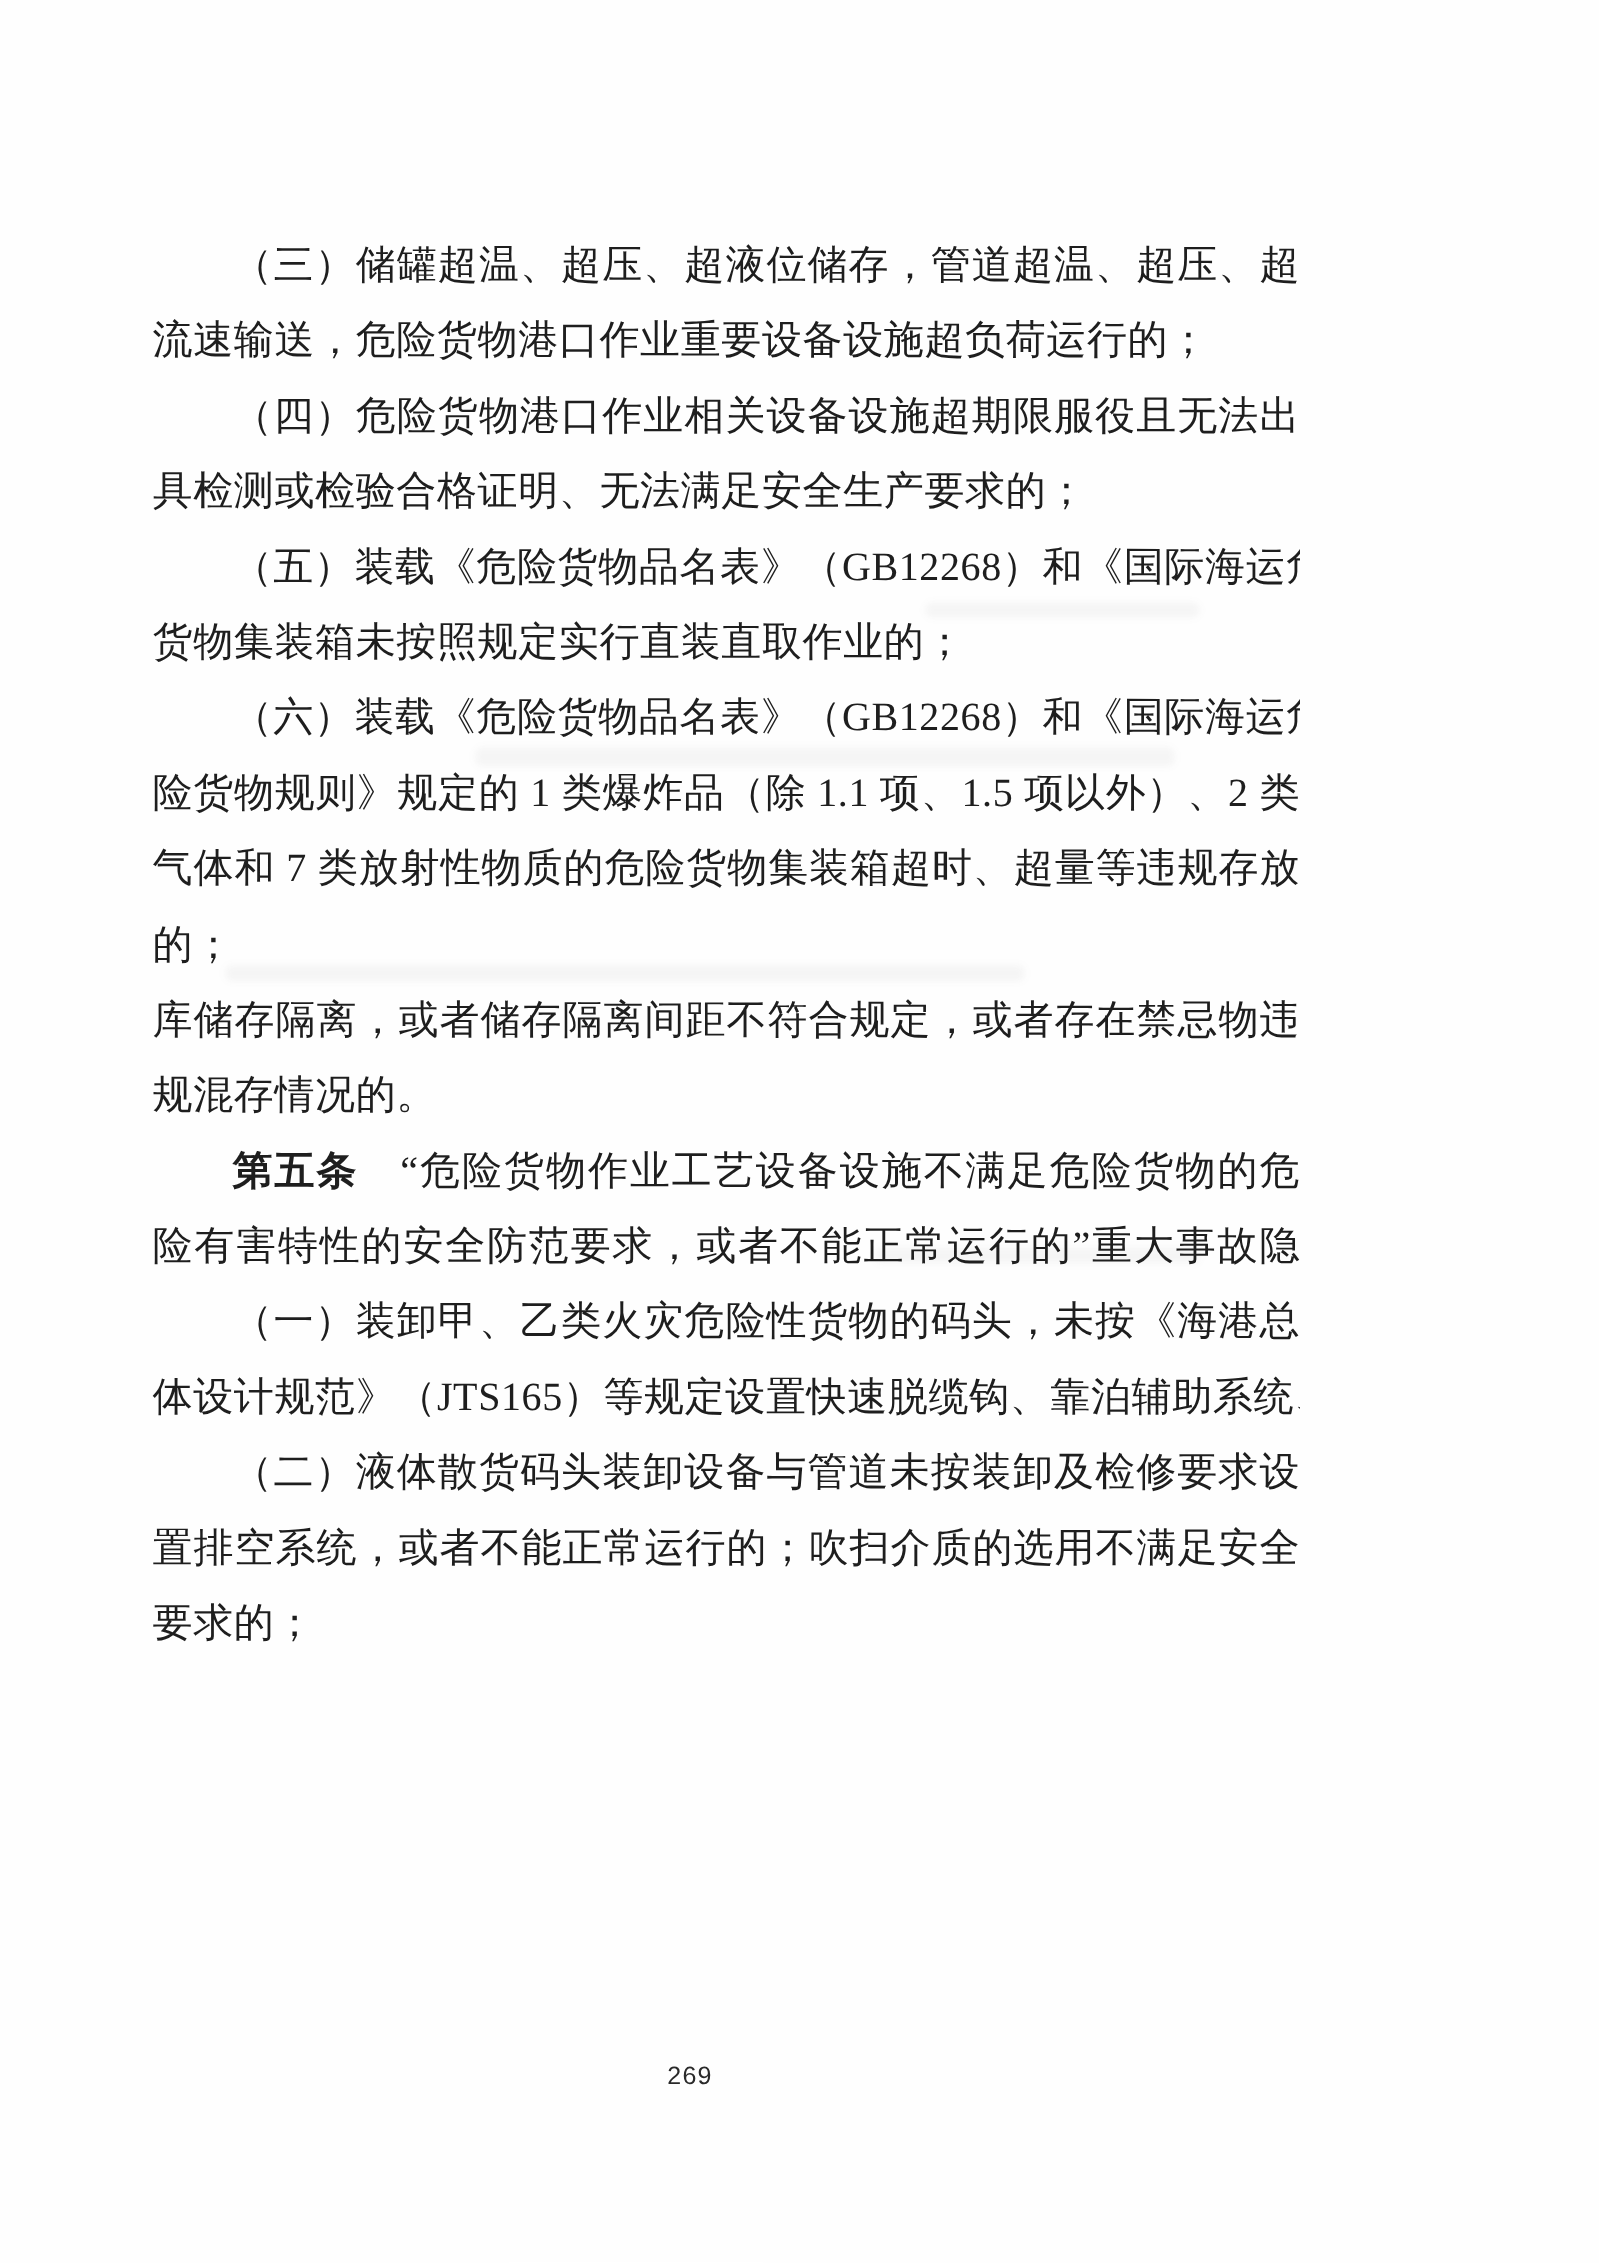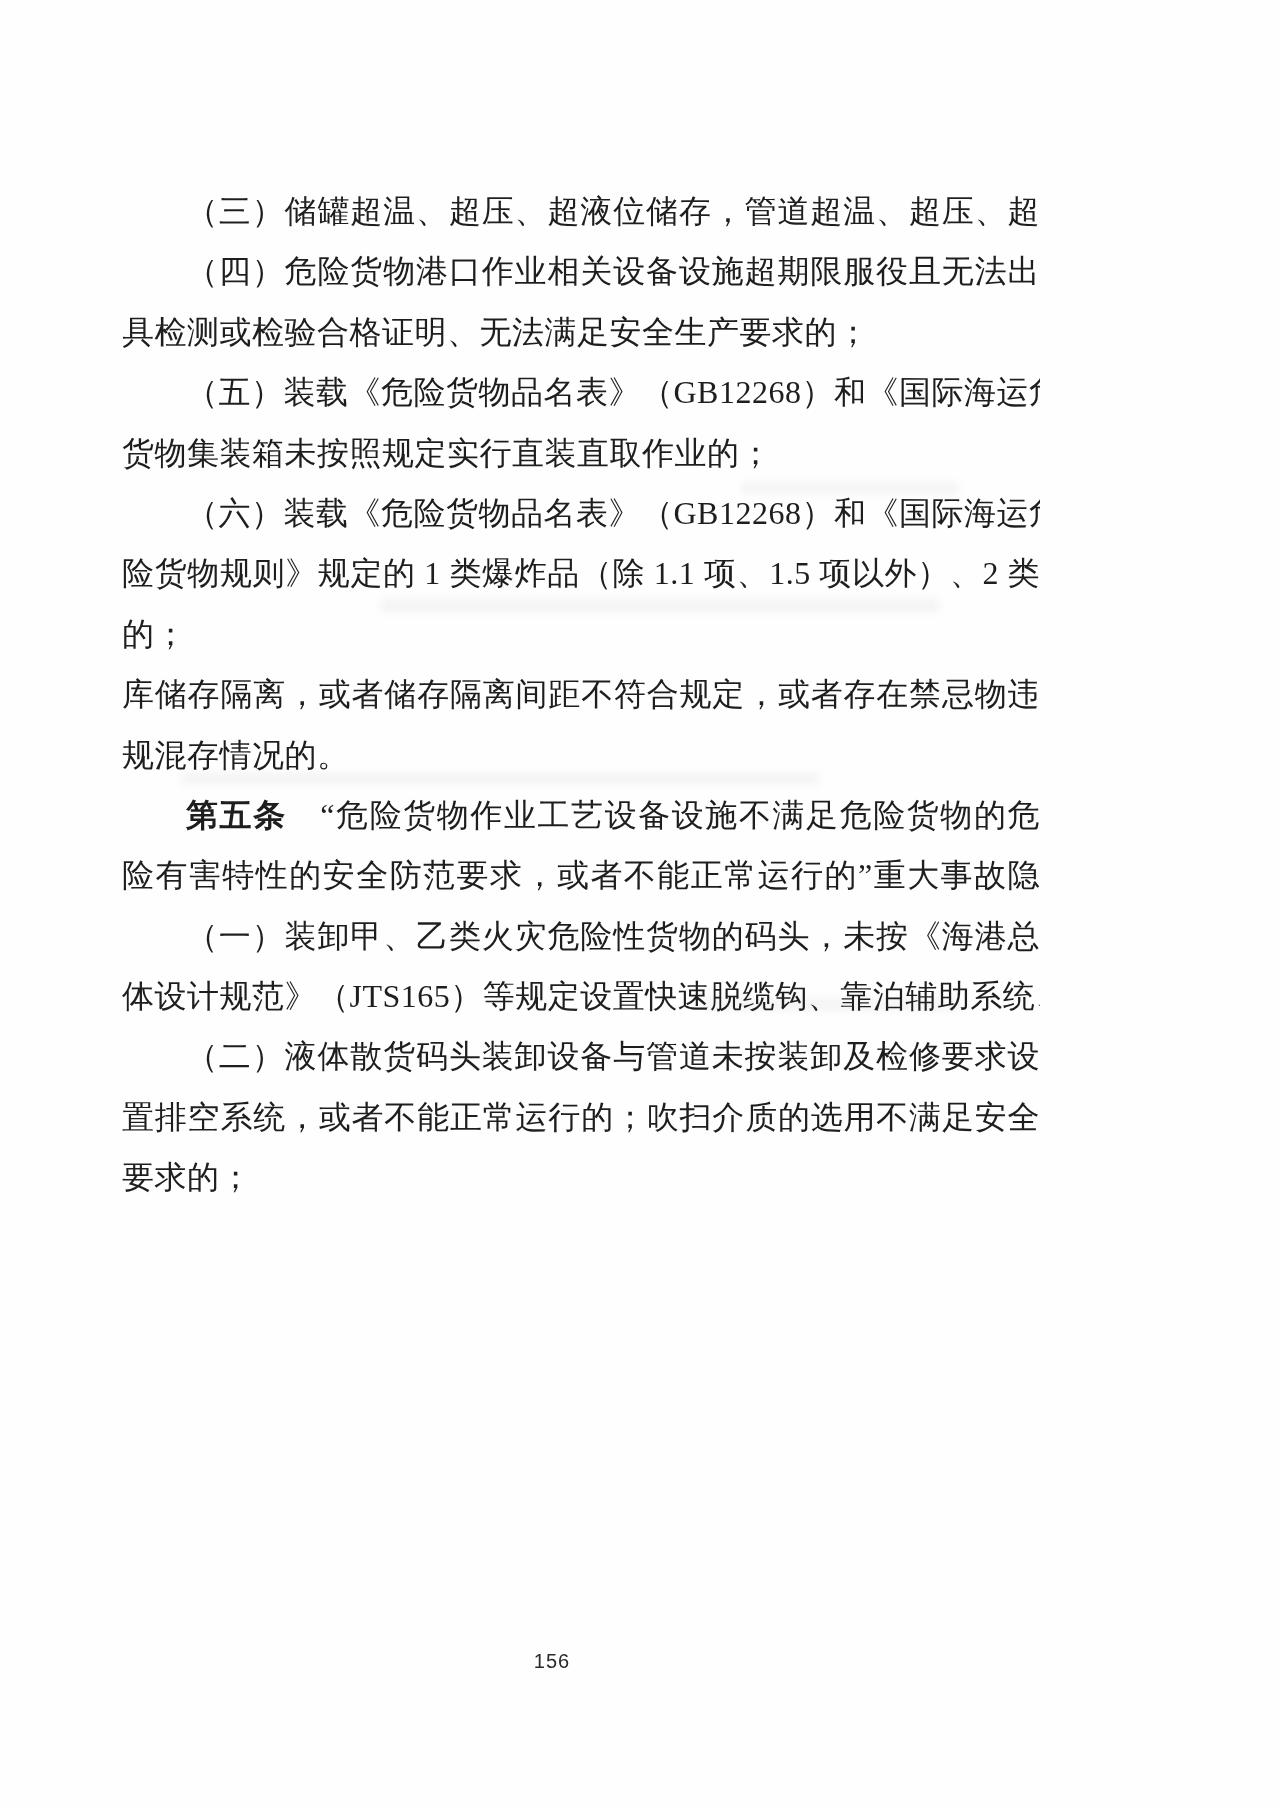--- a/index.html
+++ b/index.html
@@ -65,38 +65,40 @@
   .ghost-3 { left: 700px; top: 998px; width: 260px; height: 13px; }
   .ghost-4 { left: 740px; top: 482px; width: 220px; height: 12px; }
 </style>
 </head>
 <body>
 
 <div class="page">
 
   <div class="text-block" id="lines-container">
       <div class="text-line indent justify">（三）储罐超温、超压、超液位储存，管道超温、超压、超</div>
+      <div class="text-line">流速输送，危险货物港口作业重要设备设施超负荷运行的；</div>
       <div class="text-line indent justify">（四）危险货物港口作业相关设备设施超期限服役且无法出</div>
       <div class="text-line">具检测或检验合格证明、无法满足安全生产要求的；</div>
       <div class="text-line indent justify">（五）装载《危险货物品名表》（GB12268）和《国际海运危</div>
       <div class="text-line">货物集装箱未按照规定实行直装直取作业的；</div>
       <div class="text-line indent justify">（六）装载《危险货物品名表》（GB12268）和《国际海运危</div>
       <div class="text-line justify">险货物规则》规定的 1 类爆炸品（除 1.1 项、1.5 项以外）、2 类</div>
+      <div class="text-line justify">气体和 7 类放射性物质的危险货物集装箱超时、超量等违规存放</div>
       <div class="text-line">的；</div>
       <div class="text-line justify">库储存隔离，或者储存隔离间距不符合规定，或者存在禁忌物违</div>
       <div class="text-line">规混存情况的。</div>
       <div class="text-line indent justify"><span class="bold-term">第五条</span><span>　“危险货物作业工艺设备设施不满足危险货物的危</span></div>
       <div class="text-line justify">险有害特性的安全防范要求，或者不能正常运行的”重大事故隐</div>
       <div class="text-line indent justify">（一）装卸甲、乙类火灾危险性货物的码头，未按《海港总</div>
       <div class="text-line justify">体设计规范》（JTS165）等规定设置快速脱缆钩、靠泊辅助系统、</div>
       <div class="text-line indent justify">（二）液体散货码头装卸设备与管道未按装卸及检修要求设</div>
       <div class="text-line justify">置排空系统，或者不能正常运行的；吹扫介质的选用不满足安全</div>
       <div class="text-line">要求的；</div>
     </div>
 
   <div class="ghost ghost-1"></div>
   <div class="ghost ghost-2"></div>
   <div class="ghost ghost-3"></div>
   <div class="ghost ghost-4"></div>
 
-  <div class="page-number">156</div>
+  <div class="page-number">269</div>
 
 </div>
 
 </body></html>

